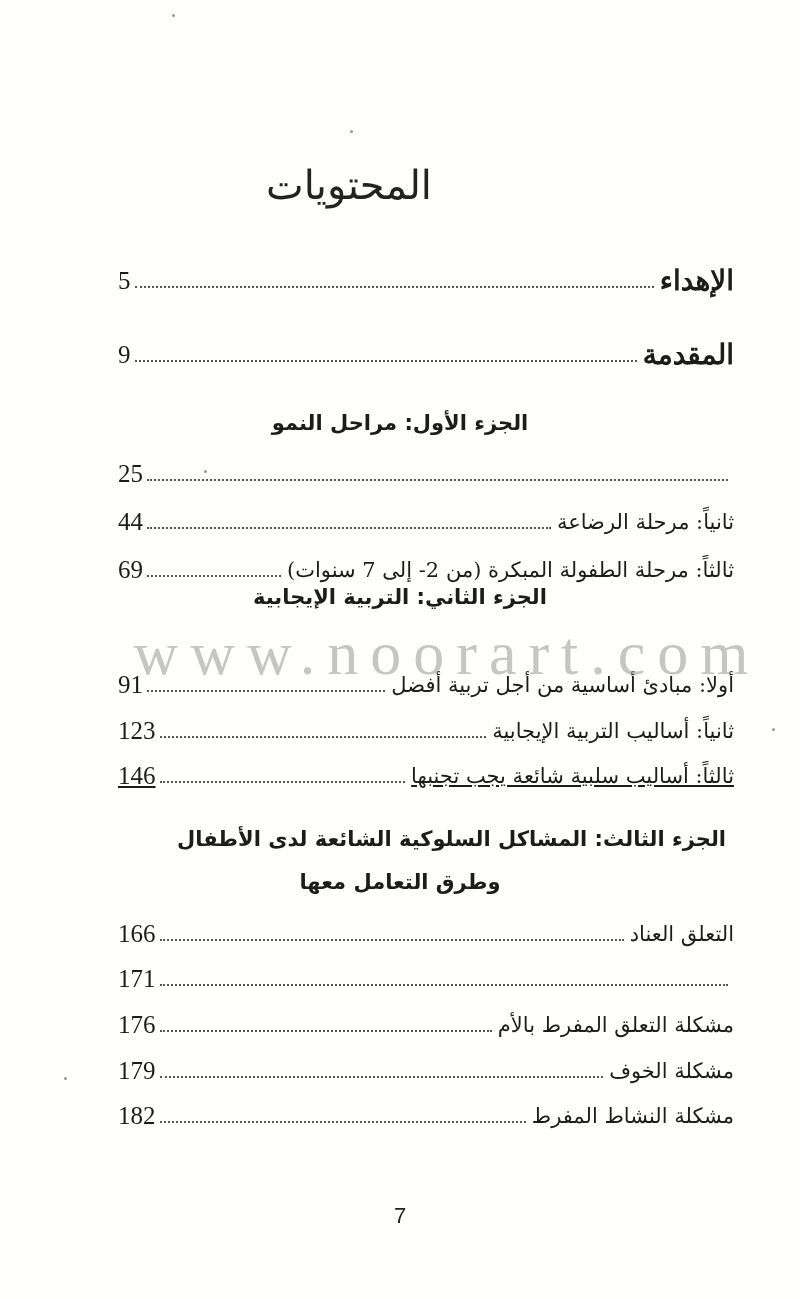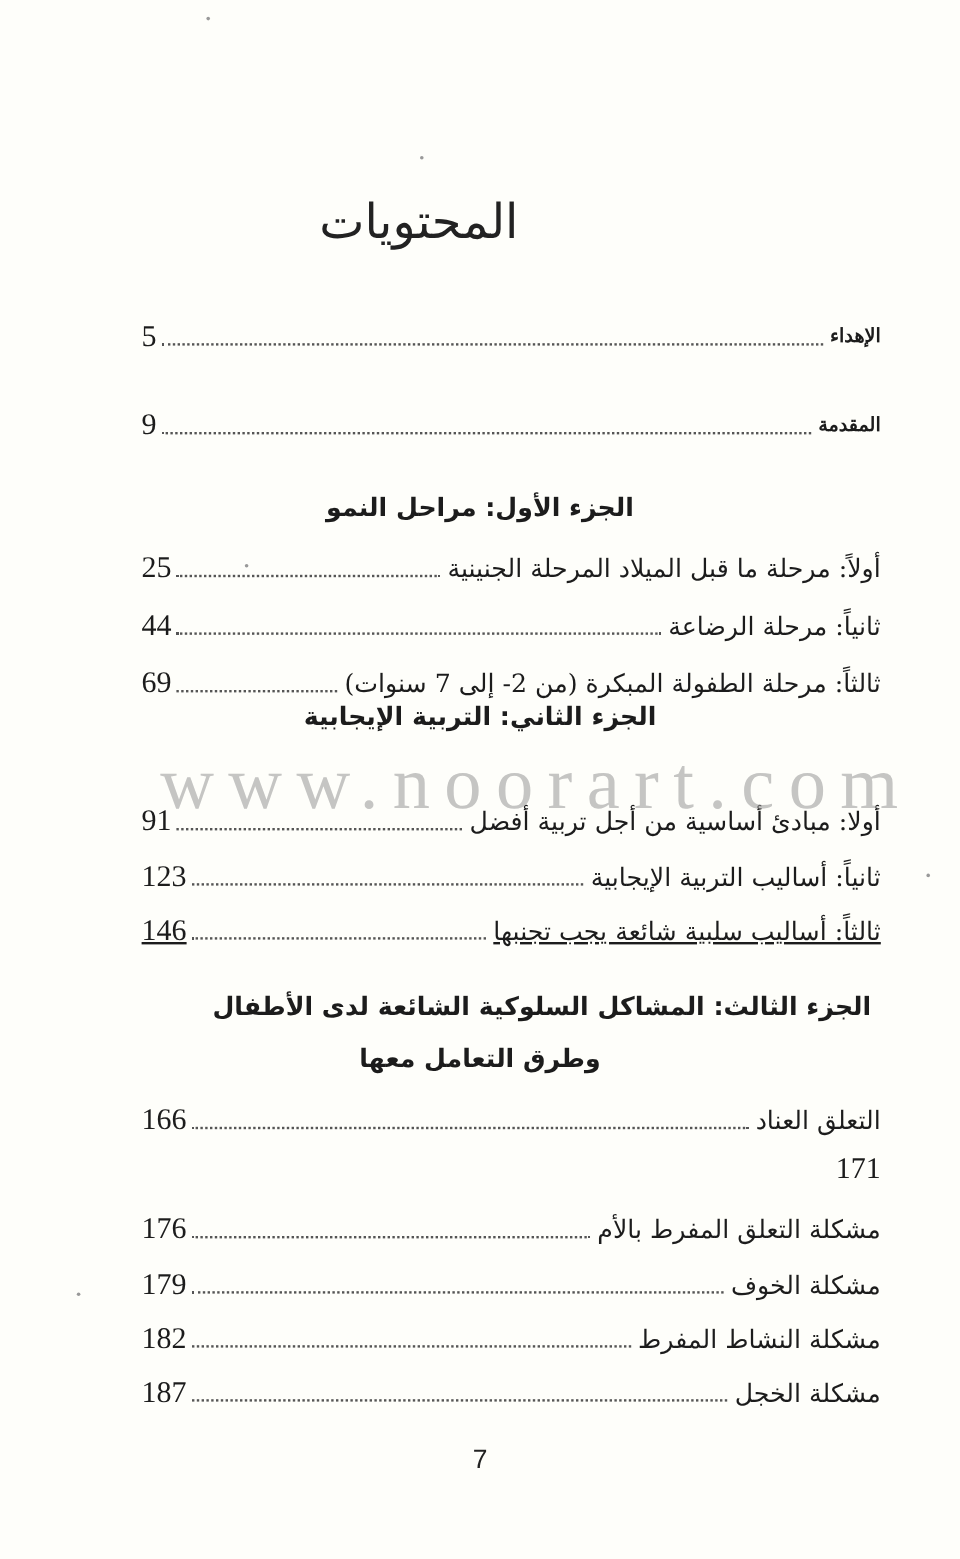--- a/index.html
+++ b/index.html
@@ -60,21 +60,21 @@
     direction: rtl;
     font-family: "DejaVu Serif", serif;
     font-size: 21px;
     line-height: 30px;
     white-space: nowrap;
     color: #1c1c1c;
   }
   .toc-row .label.bold {
     font-family: Liberation Serif, serif;
     font-weight: bold;
-    font-size: 16px;
+    font-size: 28px;
   }
   .part-heading {
     position: absolute;
     left: 0;
     width: 800px;
     text-align: center;
     direction: rtl;
     font-family: "DejaVu Sans", sans-serif;
     font-weight: bold;
     font-size: 21px;
@@ -128,21 +128,20 @@
   <div class="toc-row" style="top:336px;">
     <span class="num">9</span>
     <span class="dots"></span>
     <span class="label bold">المقدمة</span>
   </div>
 
   <div class="part-heading" style="top:406px;">الجزء الأول: مراحل النمو</div>
   <div class="toc-row" style="top:455px;">
     <span class="num">25</span>
     <span class="dots"></span>
-    <span class="label">أولاً: مرحلة ما قبل الميلاد المرحلة الجنينية</span>
   </div>
   <div class="toc-row" style="top:503px;">
     <span class="num">44</span>
     <span class="dots"></span>
     <span class="label">ثانياً: مرحلة الرضاعة</span>
   </div>
   <div class="toc-row" style="top:551px;">
     <span class="num">69</span>
     <span class="dots"></span>
     <span class="label">ثالثاً: مرحلة الطفولة المبكرة (من 2- إلى 7 سنوات)</span>
@@ -166,43 +165,38 @@
   </div>
 
   <div class="part-heading" style="top:822px; text-align:right; left:auto; right:74px; width:620px;">الجزء الثالث: المشاكل السلوكية الشائعة لدى الأطفال</div>
   <div class="part-heading" style="top:865px;">وطرق التعامل معها</div>
 
   <div class="toc-row" style="top:915px;">
     <span class="num">166</span>
     <span class="dots"></span>
     <span class="label">التعلق العناد</span>
   </div>
-  <div class="toc-row" style="top:960px;flex-direction:column;">
+  <div class="toc-row" style="top:960px;">
     <span class="num">171</span>
     <span class="dots"></span>
   </div>
   <div class="toc-row" style="top:1006px;">
     <span class="num">176</span>
     <span class="dots"></span>
     <span class="label">مشكلة التعلق المفرط بالأم</span>
   </div>
   <div class="toc-row" style="top:1052px;">
     <span class="num">179</span>
     <span class="dots"></span>
     <span class="label">مشكلة الخوف</span>
   </div>
   <div class="toc-row" style="top:1097px;">
     <span class="num">182</span>
     <span class="dots"></span>
     <span class="label">مشكلة النشاط المفرط</span>
-  </div>
-  <div class="toc-row" style="top:1142px;">
-    <span class="num">187</span>
-    <span class="dots"></span>
-    <span class="label">مشكلة الخجل</span>
   </div>
 
   <div class="watermark">www.noorart.com</div>
 
   <div class="page-number">7</div>
 
   <span class="speck" style="left:172px; top:14px;"></span>
   <span class="speck" style="left:350px; top:130px;"></span>
   <span class="speck" style="left:204px; top:470px;"></span>
   <span class="speck" style="left:772px; top:728px;"></span>

